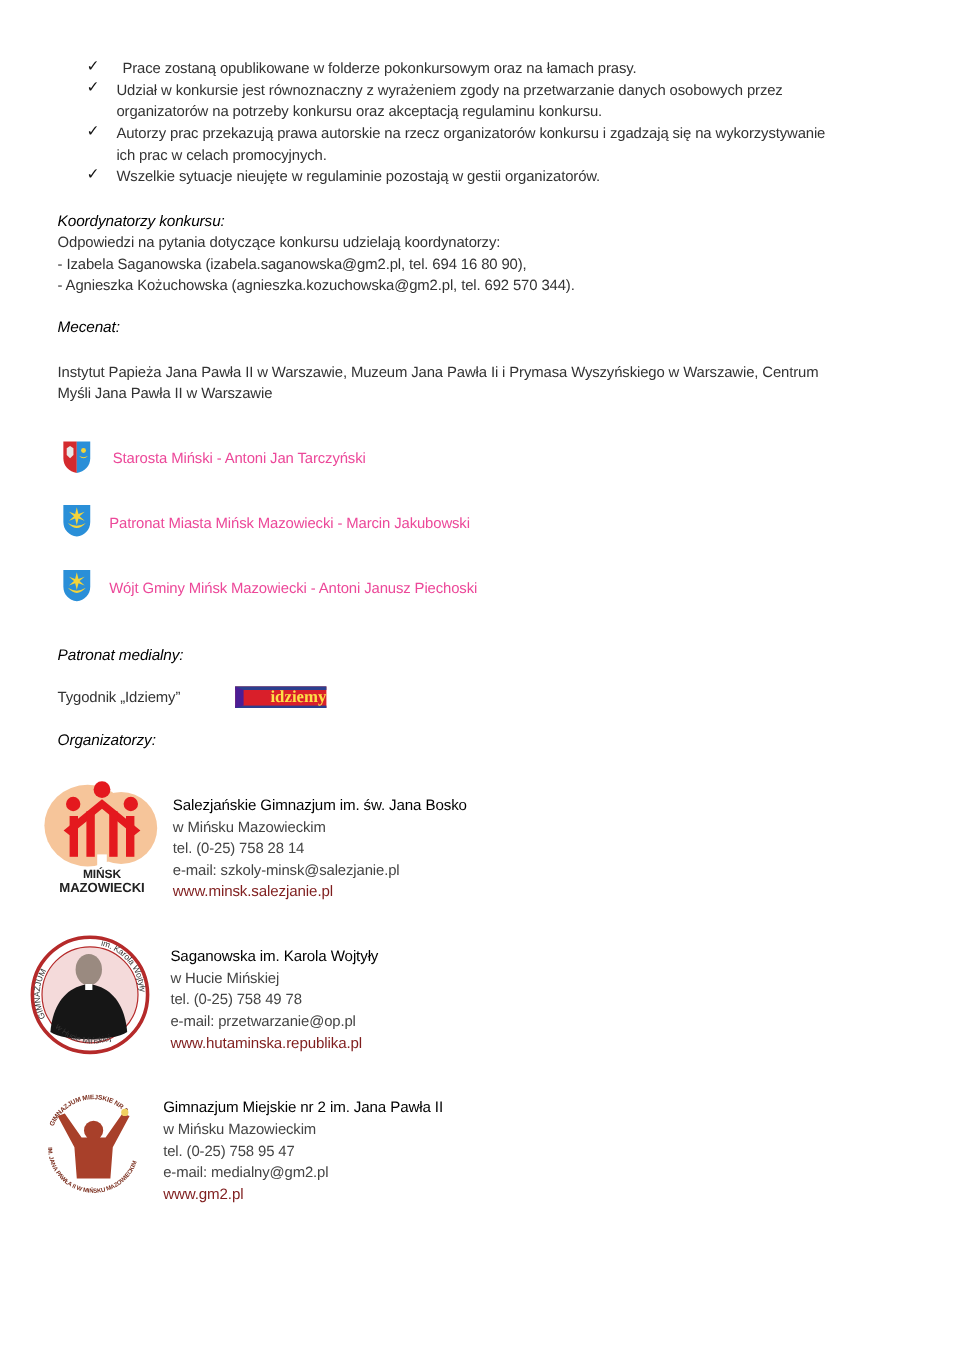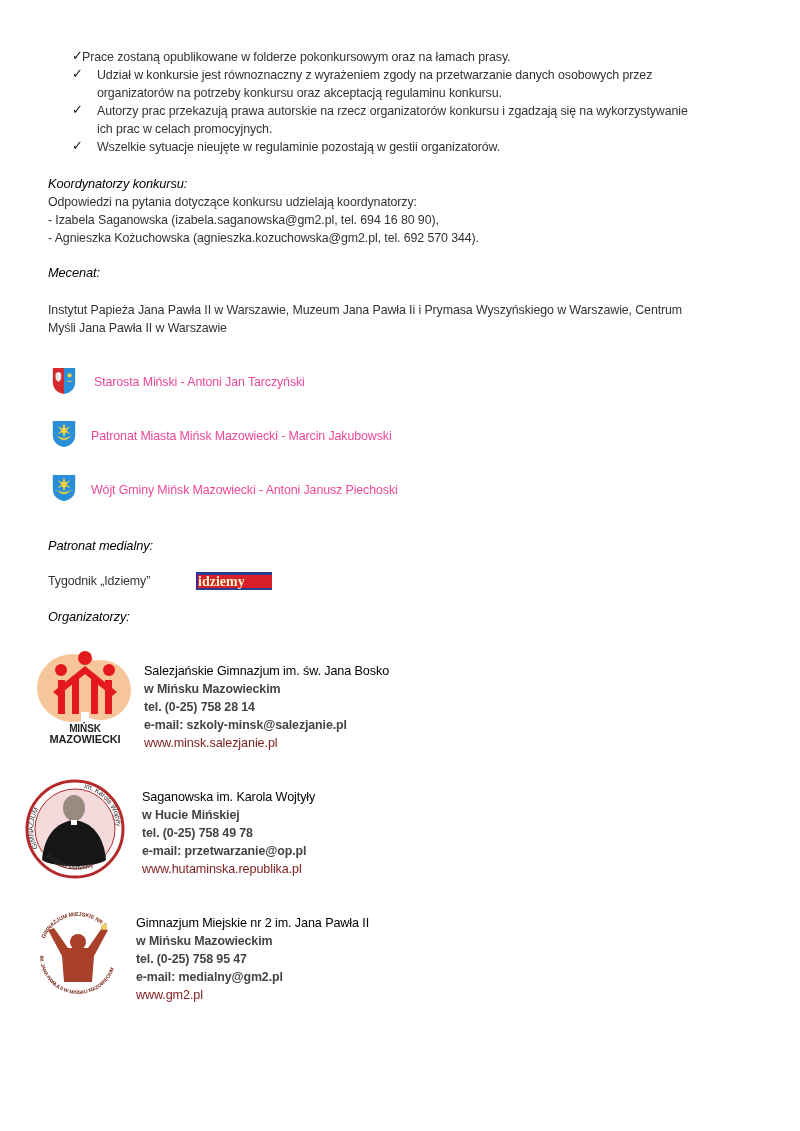--- a/index.html
+++ b/index.html
@@ -7,37 +7,37 @@
       width: 800px; height: 1131px; position: relative; overflow: hidden;
       font-family: "Liberation Sans", "DejaVu Sans", sans-serif;
       color: #1a1a1a; font-size: 12.4px; letter-spacing: -0.1px;
     }
     .line { position: absolute; white-space: nowrap; line-height: 18px; }
     .check { position: absolute; left: 72px; font-size: 13px; color: #111; font-family: "DejaVu Sans", sans-serif; }
     .heading { color: #000; font-size: 12.8px; font-style: italic; }
     .body-text { color: #333; }
     .sponsor-text { color: #ec4899; font-size: 12.4px; }
     .org-name { color: #000; font-size: 12.6px; }
-    .org-sub { color: #444; font-size: 12.4px; font-weight: bold; }
+    .org-sub { color: #444; font-size: 12.4px; }
     .org-web { color: #7f1d1d; font-size: 12.6px; }
     .crest { position: absolute; width: 26px; height: 28px; }
     .logo { position: absolute; }
     .idziemy {
       position: absolute; left: 196px; top: 572px; width: 76px; height: 18px;
-      background: #d91f2a; border-top: 3px solid #2b3f8f; border-left: 2px solid #4c1d95; border-bottom: 2px solid #2b3f8f;
-      box-sizing: border-box; color: #fef9c3; font-family: "Liberation Serif", "DejaVu Serif", serif;
-      font-weight: bold; font-size: 14px; line-height: 13px; text-align: left; letter-spacing: 0px;
+      background: #d91f2a; border-top: 3px solid #2b3f8f; border-left: 7px solid #4c1d95; border-bottom: 2px solid #2b3f8f;
+      box-sizing: border-box; color: #fde047; font-family: "Liberation Serif", "DejaVu Serif", serif;
+      font-weight: bold; font-size: 14px; line-height: 13px; text-align: right; letter-spacing: 0px;
     }
   </style>
 </head>
 <body>
 
 <div>
   <span class="check" style="top:48px">✓</span>
-  <span class="line body-text" style="left:82px;top:48px">Prace zostaną opublikowane w folderze pokonkursowym oraz na łamach prasy.</span>
+  <span class="line body-text" style="left:102px;top:48px">Prace zostaną opublikowane w folderze pokonkursowym oraz na łamach prasy.</span>
 
   <span class="check" style="top:66px">✓</span>
   <span class="line body-text" style="left:97px;top:66px">Udział w konkursie jest równoznaczny z wyrażeniem zgody na przetwarzanie danych osobowych przez</span>
   <span class="line body-text" style="left:97px;top:84px">organizatorów na potrzeby konkursu oraz akceptacją regulaminu konkursu.</span>
 
   <span class="check" style="top:102px">✓</span>
   <span class="line body-text" style="left:97px;top:102px">Autorzy prac przekazują prawa autorskie na rzecz organizatorów konkursu i zgadzają się na wykorzystywanie</span>
   <span class="line body-text" style="left:97px;top:120px">ich prac w celach promocyjnych.</span>
 
   <span class="check" style="top:138px">✓</span>

